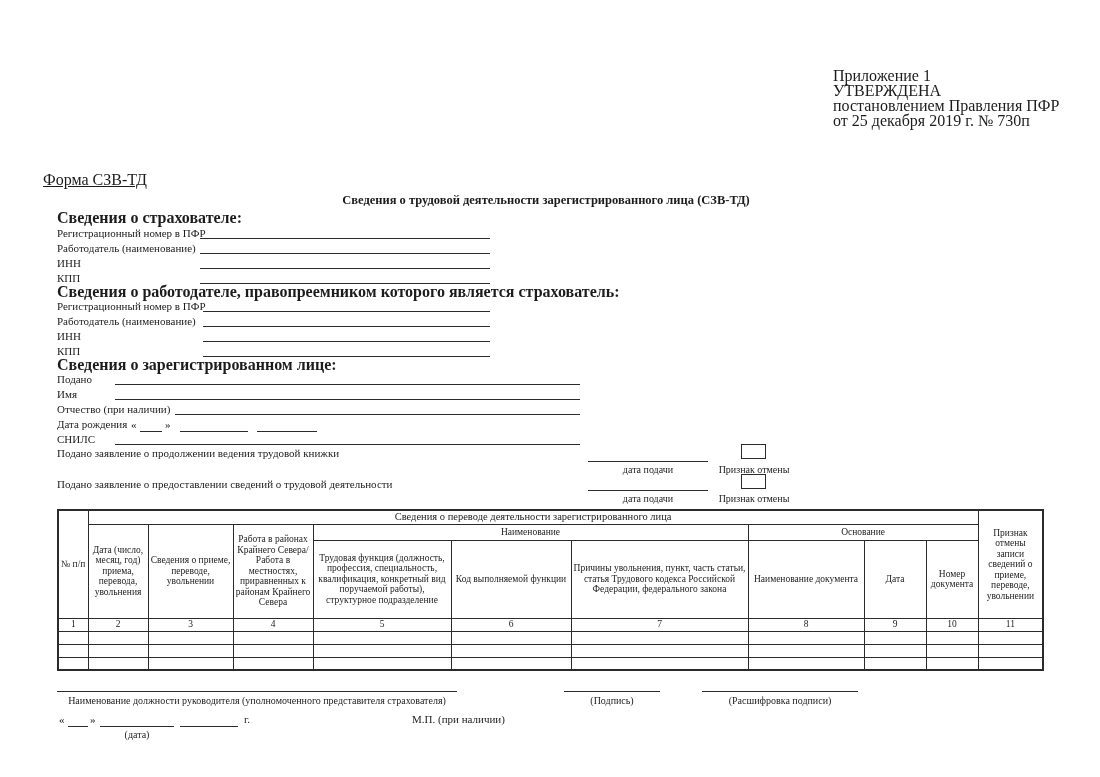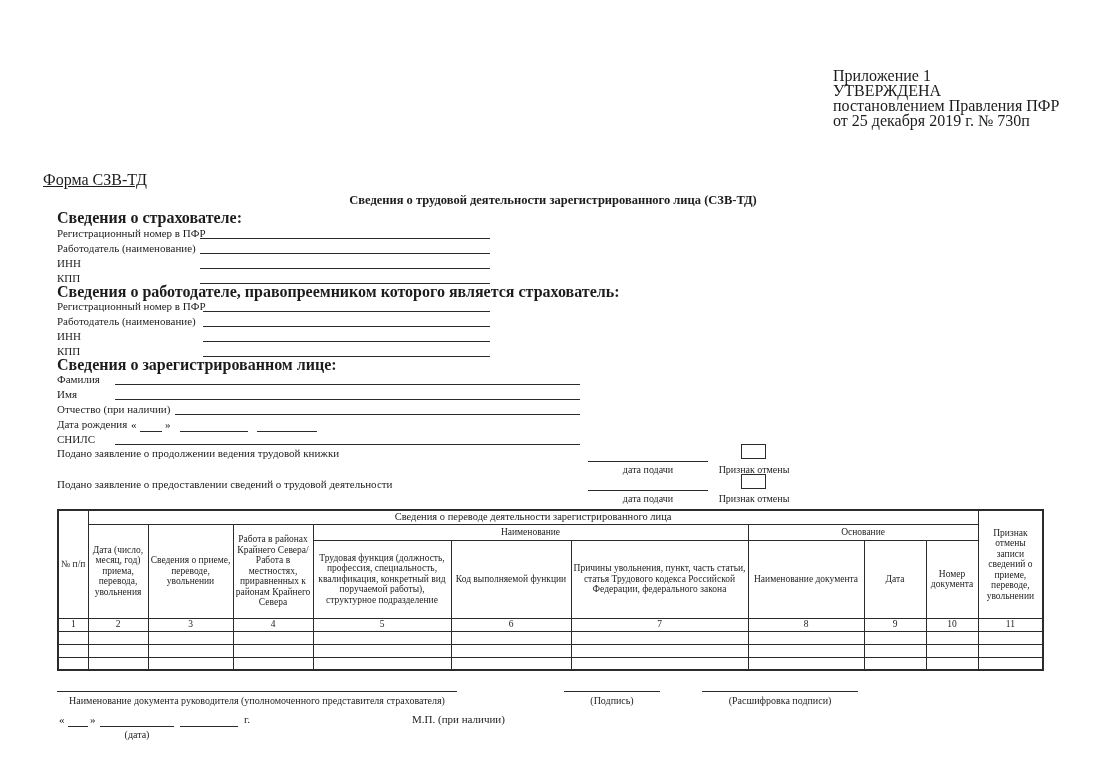--- a/index.html
+++ b/index.html
@@ -51,21 +51,21 @@
 <div class="page">
 
   <div class="abs fs12" style="left:833px; top:68px;">
     <div>Приложение 1</div>
     <div>УТВЕРЖДЕНА</div>
     <div>постановлением Правления ПФР</div>
     <div>от 25 декабря 2019 г. № 730п</div>
   </div>
 
   <div class="abs fs12 formlbl" style="left:43px; top:172px;">Форма СЗВ-ТД</div>
-  <div class="abs fs125 b center" style="left:7px; top:193px; width:1092px; white-space:normal;">Сведения о трудовой деятельности зарегистрированного лица (СЗВ-ТД)</div>
+  <div class="abs fs125 b center" style="left:0; top:193px; width:1092px; white-space:normal;">Сведения о трудовой деятельности зарегистрированного лица (СЗВ-ТД)</div>
 
   <div class="abs fs12 b" style="left:57px; top:210px;">Сведения о страхователе:</div>
   <div class="abs fs115" style="left:57px; top:226px;">Регистрационный номер в ПФР</div>
   <div class="uline" style="left:200px; top:238px; width:290px;"></div>
   <div class="abs fs115" style="left:57px; top:241px;">Работодатель (наименование)</div>
   <div class="uline" style="left:200px; top:253px; width:290px;"></div>
   <div class="abs fs115" style="left:57px; top:256px;">ИНН</div>
   <div class="uline" style="left:200px; top:268px; width:290px;"></div>
   <div class="abs fs115" style="left:57px; top:271px;">КПП</div>
   <div class="uline" style="left:200px; top:283px; width:290px;"></div>
@@ -74,21 +74,21 @@
   <div class="abs fs115" style="left:57px; top:299px;">Регистрационный номер в ПФР</div>
   <div class="uline" style="left:203px; top:311px; width:287px;"></div>
   <div class="abs fs115" style="left:57px; top:314px;">Работодатель (наименование)</div>
   <div class="uline" style="left:203px; top:326px; width:287px;"></div>
   <div class="abs fs115" style="left:57px; top:329px;">ИНН</div>
   <div class="uline" style="left:203px; top:341px; width:287px;"></div>
   <div class="abs fs115" style="left:57px; top:344px;">КПП</div>
   <div class="uline" style="left:203px; top:356px; width:287px;"></div>
 
   <div class="abs fs12 b" style="left:57px; top:357px;text-align:center;">Сведения о зарегистрированном лице:</div>
-  <div class="abs fs115" style="left:57px; top:372px;">Фамилия</div>
+  <div class="abs fs115" style="left:57px; top:372px;">Подано</div>
   <div class="uline" style="left:115px; top:384px; width:465px;"></div>
   <div class="abs fs115" style="left:57px; top:387px;">Имя</div>
   <div class="uline" style="left:115px; top:399px; width:465px;"></div>
   <div class="abs fs115" style="left:57px; top:402px;">Отчество (при наличии)</div>
   <div class="uline" style="left:175px; top:414px; width:405px;"></div>
   <div class="abs fs115" style="left:57px; top:417px;">Дата рождения</div>
   <div class="abs fs115" style="left:131px; top:417px;">«</div>
   <div class="uline" style="left:140px; top:431px; width:22px;"></div>
   <div class="abs fs115" style="left:165px; top:417px;">»</div>
   <div class="uline" style="left:180px; top:431px; width:68px;"></div>
@@ -194,21 +194,21 @@
             <td></td>
             <td></td>
             <td></td>
             <td></td>
       </tr>
     </tbody>
       </table>
   </div>
 
   <div class="uline" style="left:57px; top:691px; width:400px;"></div>
-  <div class="cap" style="left:57px; top:695px; width:400px;">Наименование документа руководителя (уполномоченного представителя страхователя)</div>
+  <div class="cap" style="left:57px; top:695px; width:400px;">Наименование должности руководителя (уполномоченного представителя страхователя)</div>
   <div class="uline" style="left:564px; top:691px; width:96px;"></div>
   <div class="cap" style="left:564px; top:695px; width:96px;">(Подпись)</div>
   <div class="uline" style="left:702px; top:691px; width:156px;"></div>
   <div class="cap" style="left:702px; top:695px; width:156px;">(Расшифровка подписи)</div>
 
   <div class="abs fs115" style="left:59px; top:712px;">«</div>
   <div class="uline" style="left:68px; top:726px; width:20px;"></div>
   <div class="abs fs115" style="left:90px; top:712px;">»</div>
   <div class="uline" style="left:100px; top:726px; width:74px;"></div>
   <div class="cap" style="left:100px; top:729px; width:74px;">(дата)</div>

